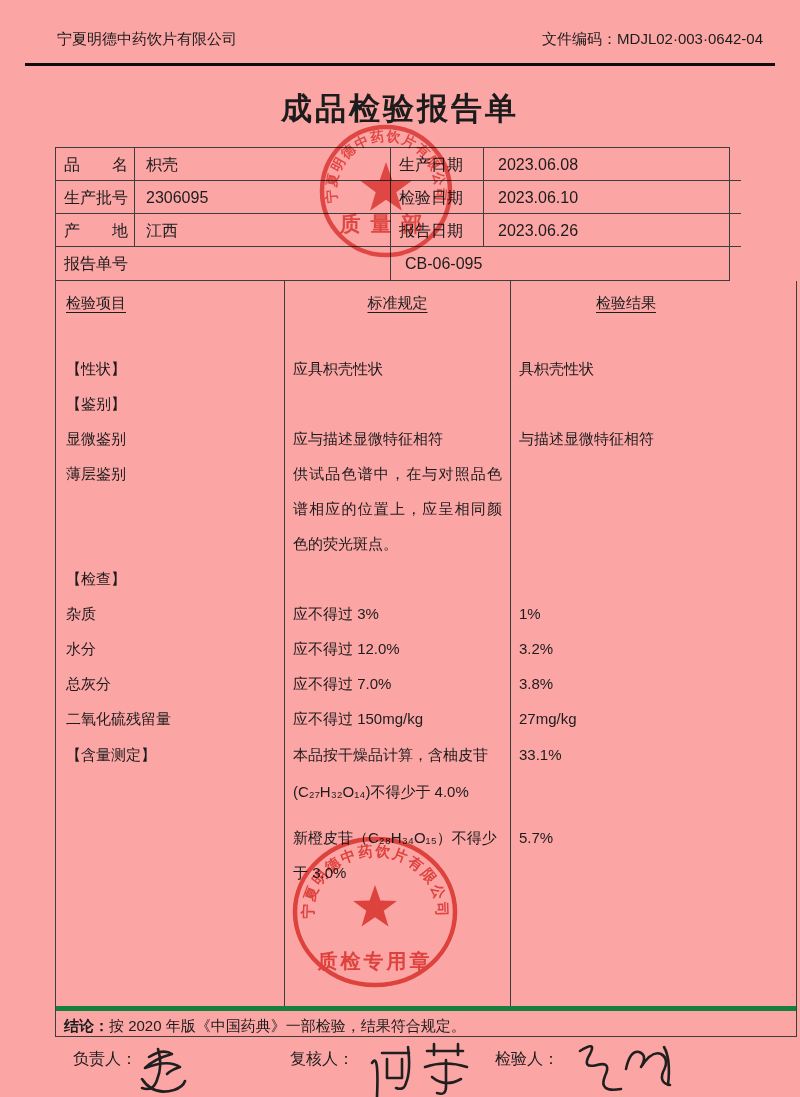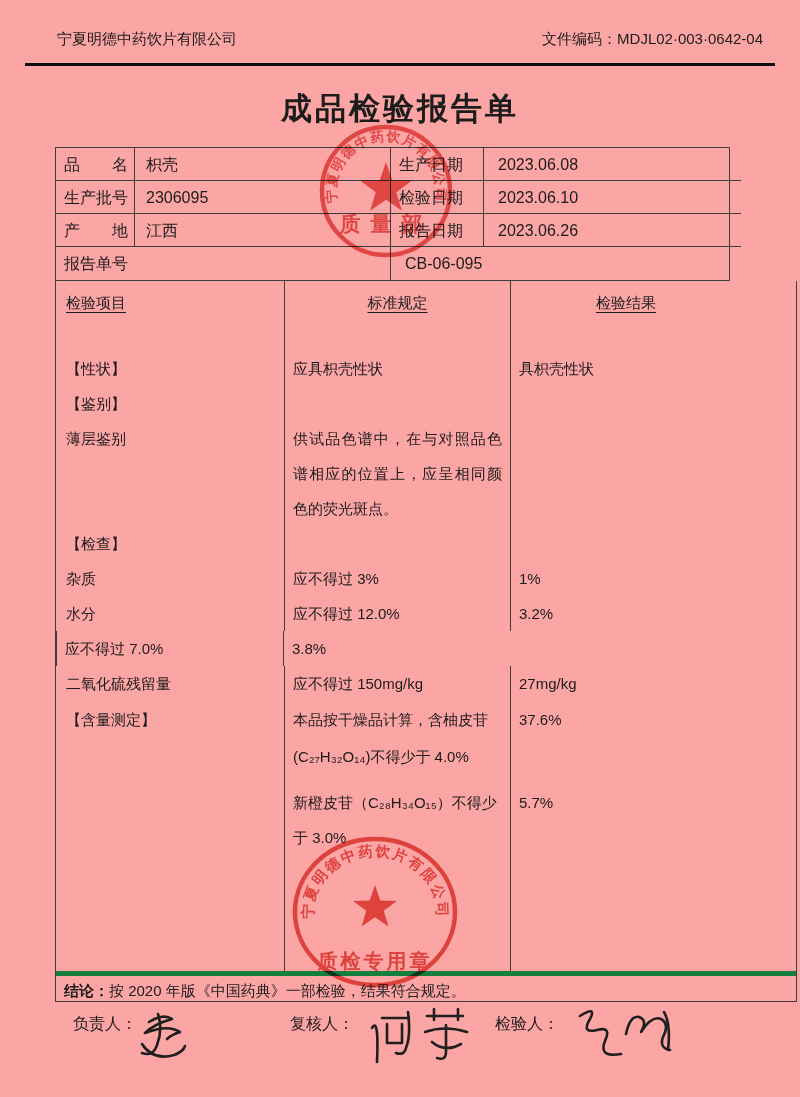--- a/index.html
+++ b/index.html
@@ -126,20 +126,25 @@
       <div class="c2">应具枳壳性状</div>
       <div class="c3">具枳壳性状</div>
     </div>
 
     <div class="t-row line-row">
       <div class="c1">【鉴别】</div>
       <div class="c2"></div>
       <div class="c3"></div>
     </div>
 
+    <div class="t-row line-row">
+      <div class="c1">显微鉴别</div>
+      <div class="c2">应与描述显微特征相符</div>
+      <div class="c3">与描述显微特征相符</div>
+    </div>
 
     <div class="t-row" style="min-height:105px">
       <div class="c1">薄层鉴别</div>
       <div class="c2 tlc-std">供试品色谱中，在与对照品色谱相应的位置上，应呈相同颜色的荧光斑点。</div>
     </div>
 
     <div class="t-row line-row">
       <div class="c1">【检查】</div>
       <div class="c2"></div>
       <div class="c3"></div>
@@ -151,37 +156,38 @@
       <div class="c3">1%</div>
     </div>
 
     <div class="t-row line-row">
       <div class="c1">水分</div>
       <div class="c2">应不得过 12.0%</div>
       <div class="c3">3.2%</div>
     </div>
 
     <div class="t-row line-row">
+      <div class="c1">总灰分</div>
       <div class="c2">应不得过 7.0%</div>
       <div class="c3">3.8%</div>
     </div>
 
     <div class="t-row line-row">
       <div class="c1">二氧化硫残留量</div>
       <div class="c2">应不得过 150mg/kg</div>
       <div class="c3">27mg/kg</div>
     </div>
 
     <div class="t-row assay-row">
       <div class="c1">【含量测定】</div>
       <div class="c2">
         <span style="display:block">本品按干燥品计算，含柚皮苷</span>
         <span style="display:block">(C₂₇H₃₂O₁₄)不得少于 4.0%</span>
       </div>
-      <div class="c3">37.6%</div>
+      <div class="c3">33.1%</div>
     </div>
 
     <div class="t-row assay2-row">
       <div class="c1"></div>
       <div class="c2">新橙皮苷（C₂₈H₃₄O₁₅）不得少于 3.0%</div>
       <div class="c3">5.7%</div>
     </div>
 
     <div class="t-row filler-row">
       <div class="c1"></div>

